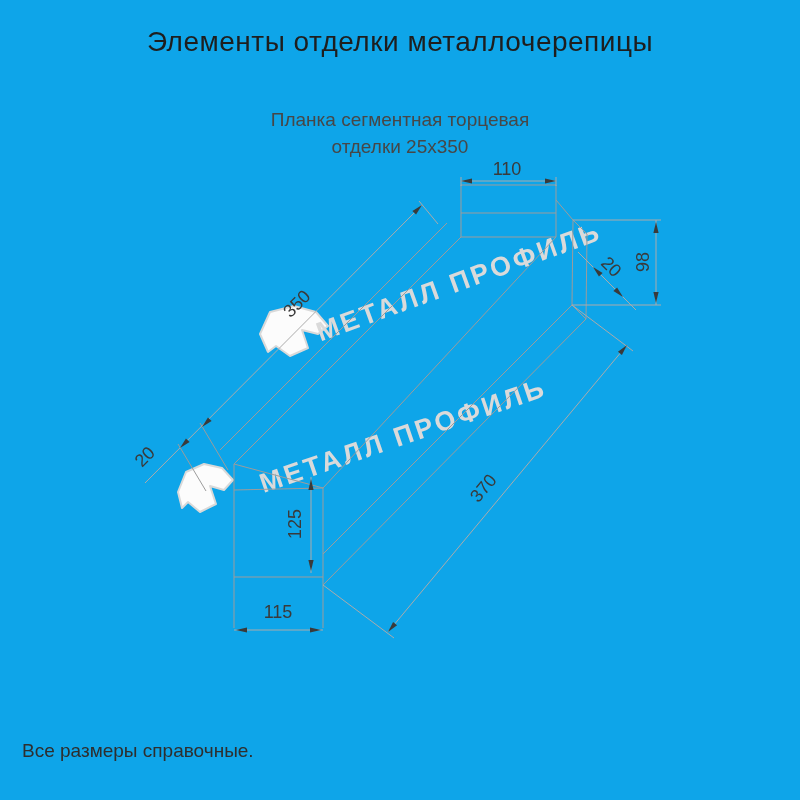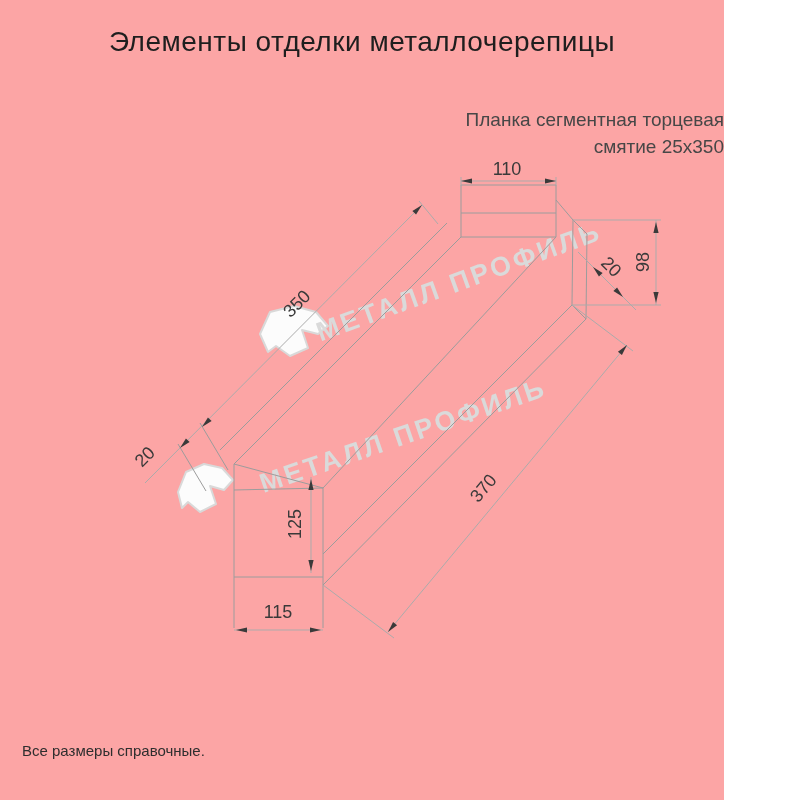--- a/index.html
+++ b/index.html
@@ -1,40 +1,40 @@
 <!DOCTYPE html>
 <html><head>
 <meta charset="utf-8">
 <style>
   html,body{margin:0;padding:0;background:#ffffff;}
   .page{
     position:relative;
-    width:724px;height:800px;
-    background:#fca5a5;
+    width:800px;height:800px;
+    background:#0ea5e9;
     font-family:"Liberation Sans", sans-serif;
     overflow:hidden;
   }
   .page-title{
     position:absolute;left:0;top:26px;width:100%;
     text-align:center;
     font-size:28px;
     color:#1e1e1e;
     letter-spacing:0.5px;
   }
   .product-name{
     position:absolute;left:0;top:106px;width:100%;
-    text-align:right;
+    text-align:center;
     font-size:19px;
     line-height:27px;
     color:#474747;
   }
   .drawing-svg{position:absolute;left:0;top:0;}
   .footer-notes{
     position:absolute;left:22px;top:739px;
-    font-size:15px;
+    font-size:19px;
     line-height:23px;
     color:#2e2e2e;
   }
   .wm-text{
     font-family:"Liberation Sans", sans-serif;
     font-size:27px;
     font-weight:bold;
     letter-spacing:3px;
     fill:#dadada;
   }
@@ -50,21 +50,21 @@
 </style>
 </head>
 <body>
 
 <div class="page">
 
   <div class="page-title">Элементы отделки металлочерепицы</div>
 
   <div class="product-name">
     <div>Планка сегментная торцевая</div>
-    <div>смятие 25х350</div>
+    <div>отделки 25х350</div>
   </div>
 
   <svg class="drawing-svg" width="800" height="800" viewBox="0 0 800 800">
 
     <g>
       <path class="logo" d="M260,334 L270,312 L294,306 L316,312 L328,326 L318,334 L302,330 L308,348 L290,356 L276,346 L268,352 Z"></path>
       <text class="wm-text" transform="translate(462,290) rotate(-20)" text-anchor="middle">МЕТАЛЛ ПРОФИЛЬ</text>
     </g>
     <g>
       <path class="logo" d="M178,492 L186,472 L204,464 L222,468 L233,480 L224,490 L210,486 L216,504 L200,512 L188,502 L182,508 Z"></path>

